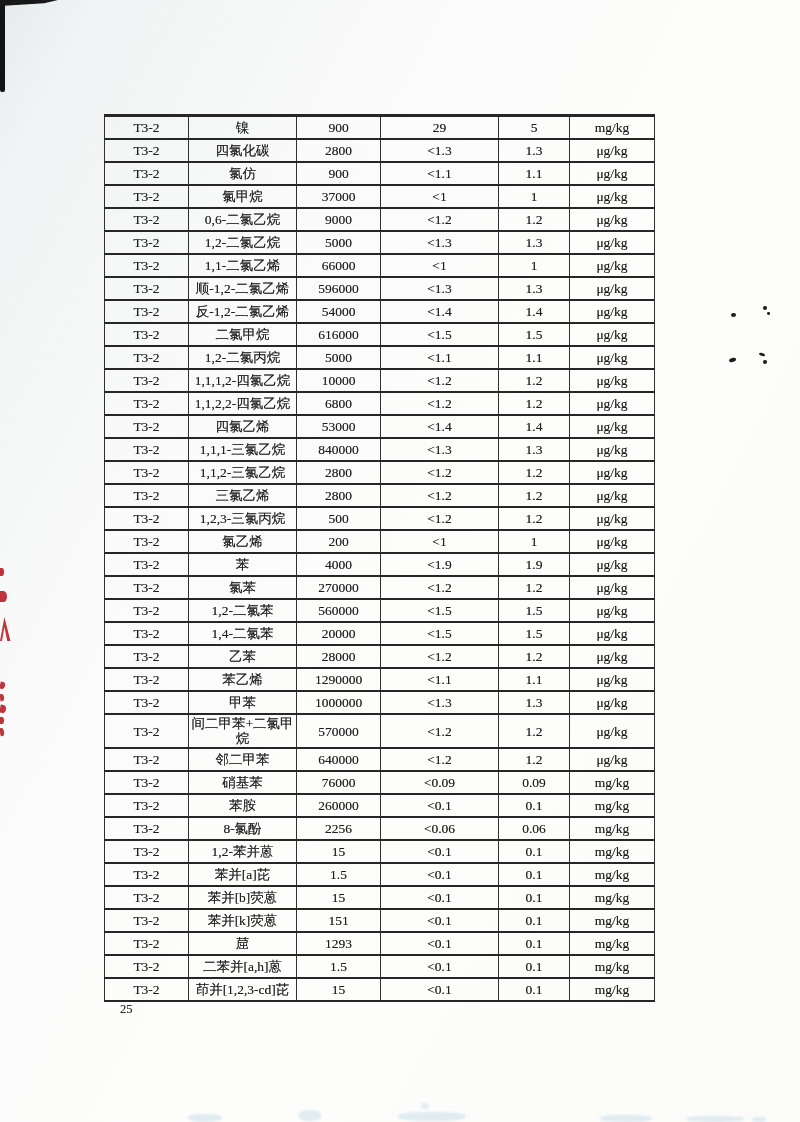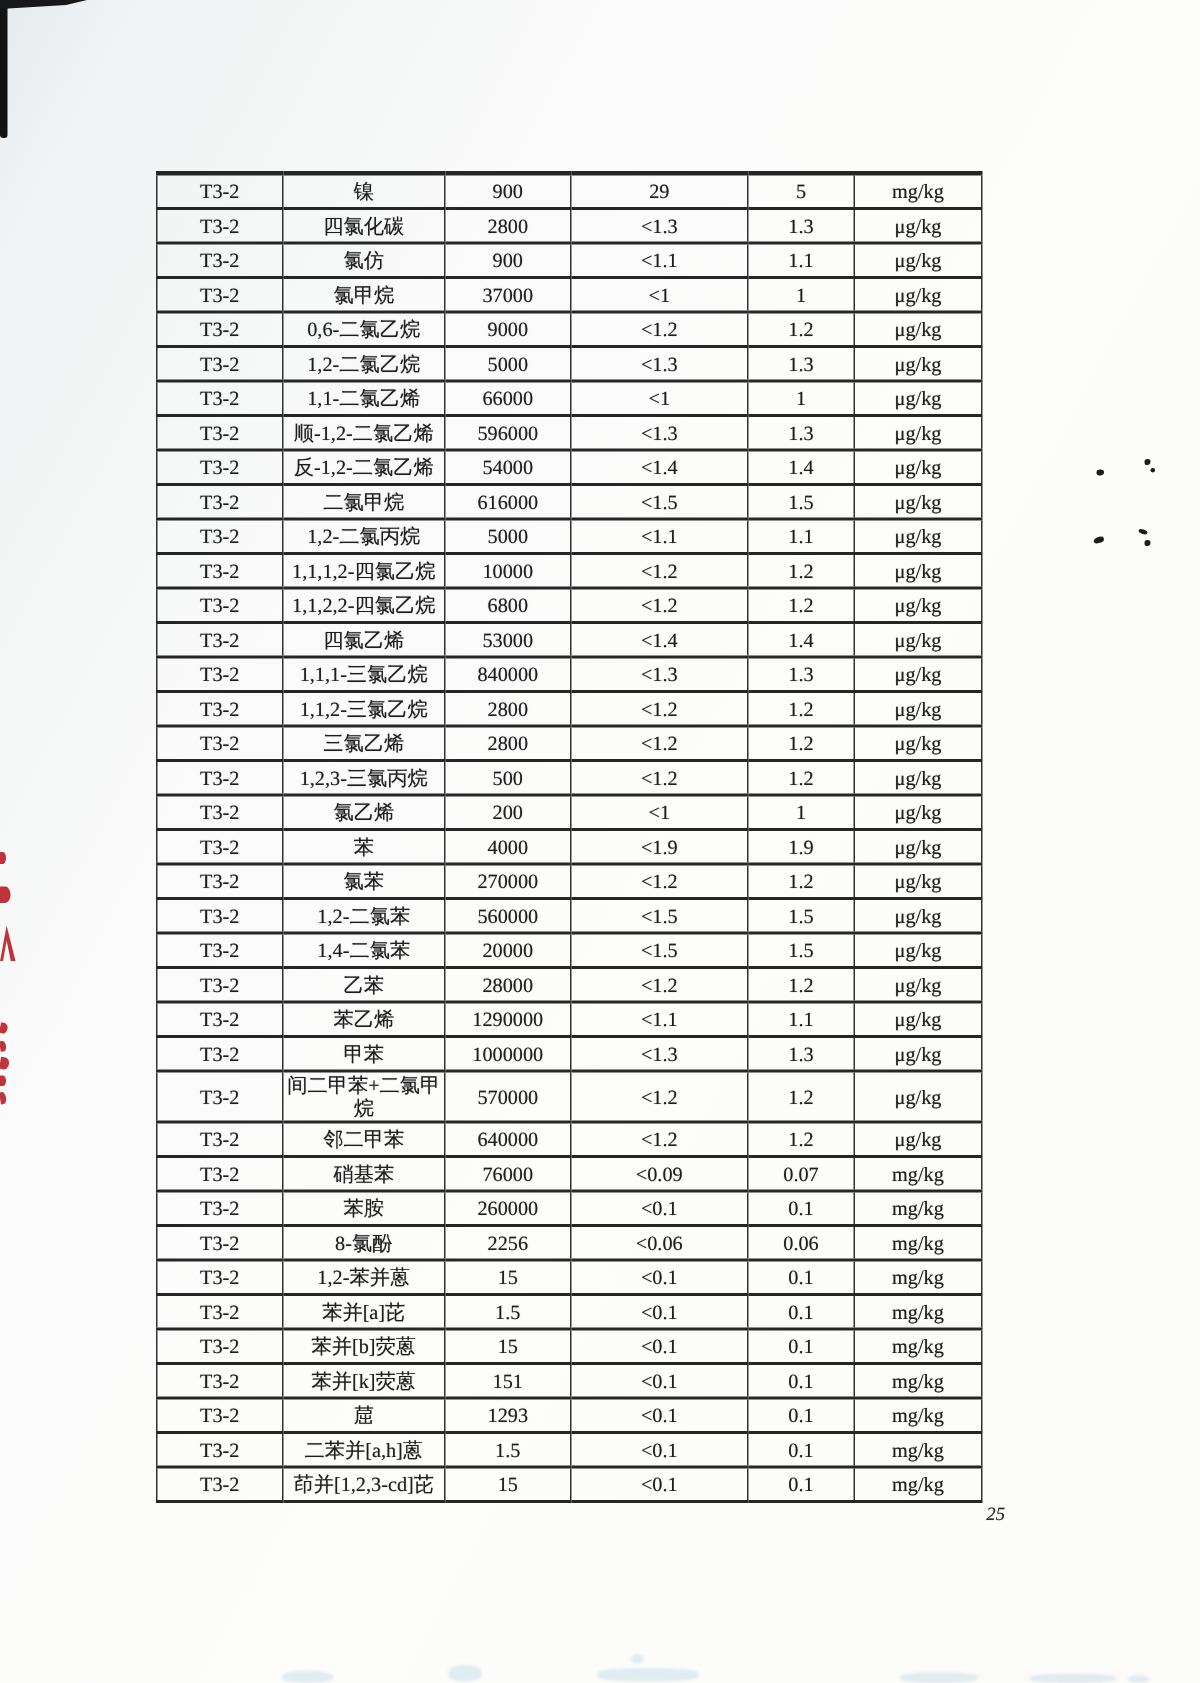--- a/index.html
+++ b/index.html
@@ -89,25 +89,24 @@
   }
   table.results tr.tall td { height: 32px; }
   table.results tr:first-child td { border-top-width: 3px; }
 
   
   .page-number {
     position: absolute;
     left: 120px;
     top: 1002px;
     width: 550px;
-    text-align: right;
+    text-align: left;
     font-size: 12.5px;
     color: #2b2b2b;
     text-shadow: 0 0 0.5px rgba(40,40,40,.5);
-    font-style: italic;
   }
 </style>
 </head>
 <body>
 
 <div class="page">
 
   <div class="artifact edge-strip"></div>
   <div class="artifact corner-wedge"></div>
 
@@ -367,21 +366,21 @@
           <td>640000</td>
           <td>&lt;1.2</td>
           <td>1.2</td>
           <td>μg/kg</td>
         </tr>
         <tr>
           <td>T3-2</td>
           <td>硝基苯</td>
           <td>76000</td>
           <td>&lt;0.09</td>
-          <td>0.07</td>
+          <td>0.09</td>
           <td>mg/kg</td>
         </tr>
         <tr>
           <td>T3-2</td>
           <td>苯胺</td>
           <td>260000</td>
           <td>&lt;0.1</td>
           <td>0.1</td>
           <td>mg/kg</td>
         </tr>

